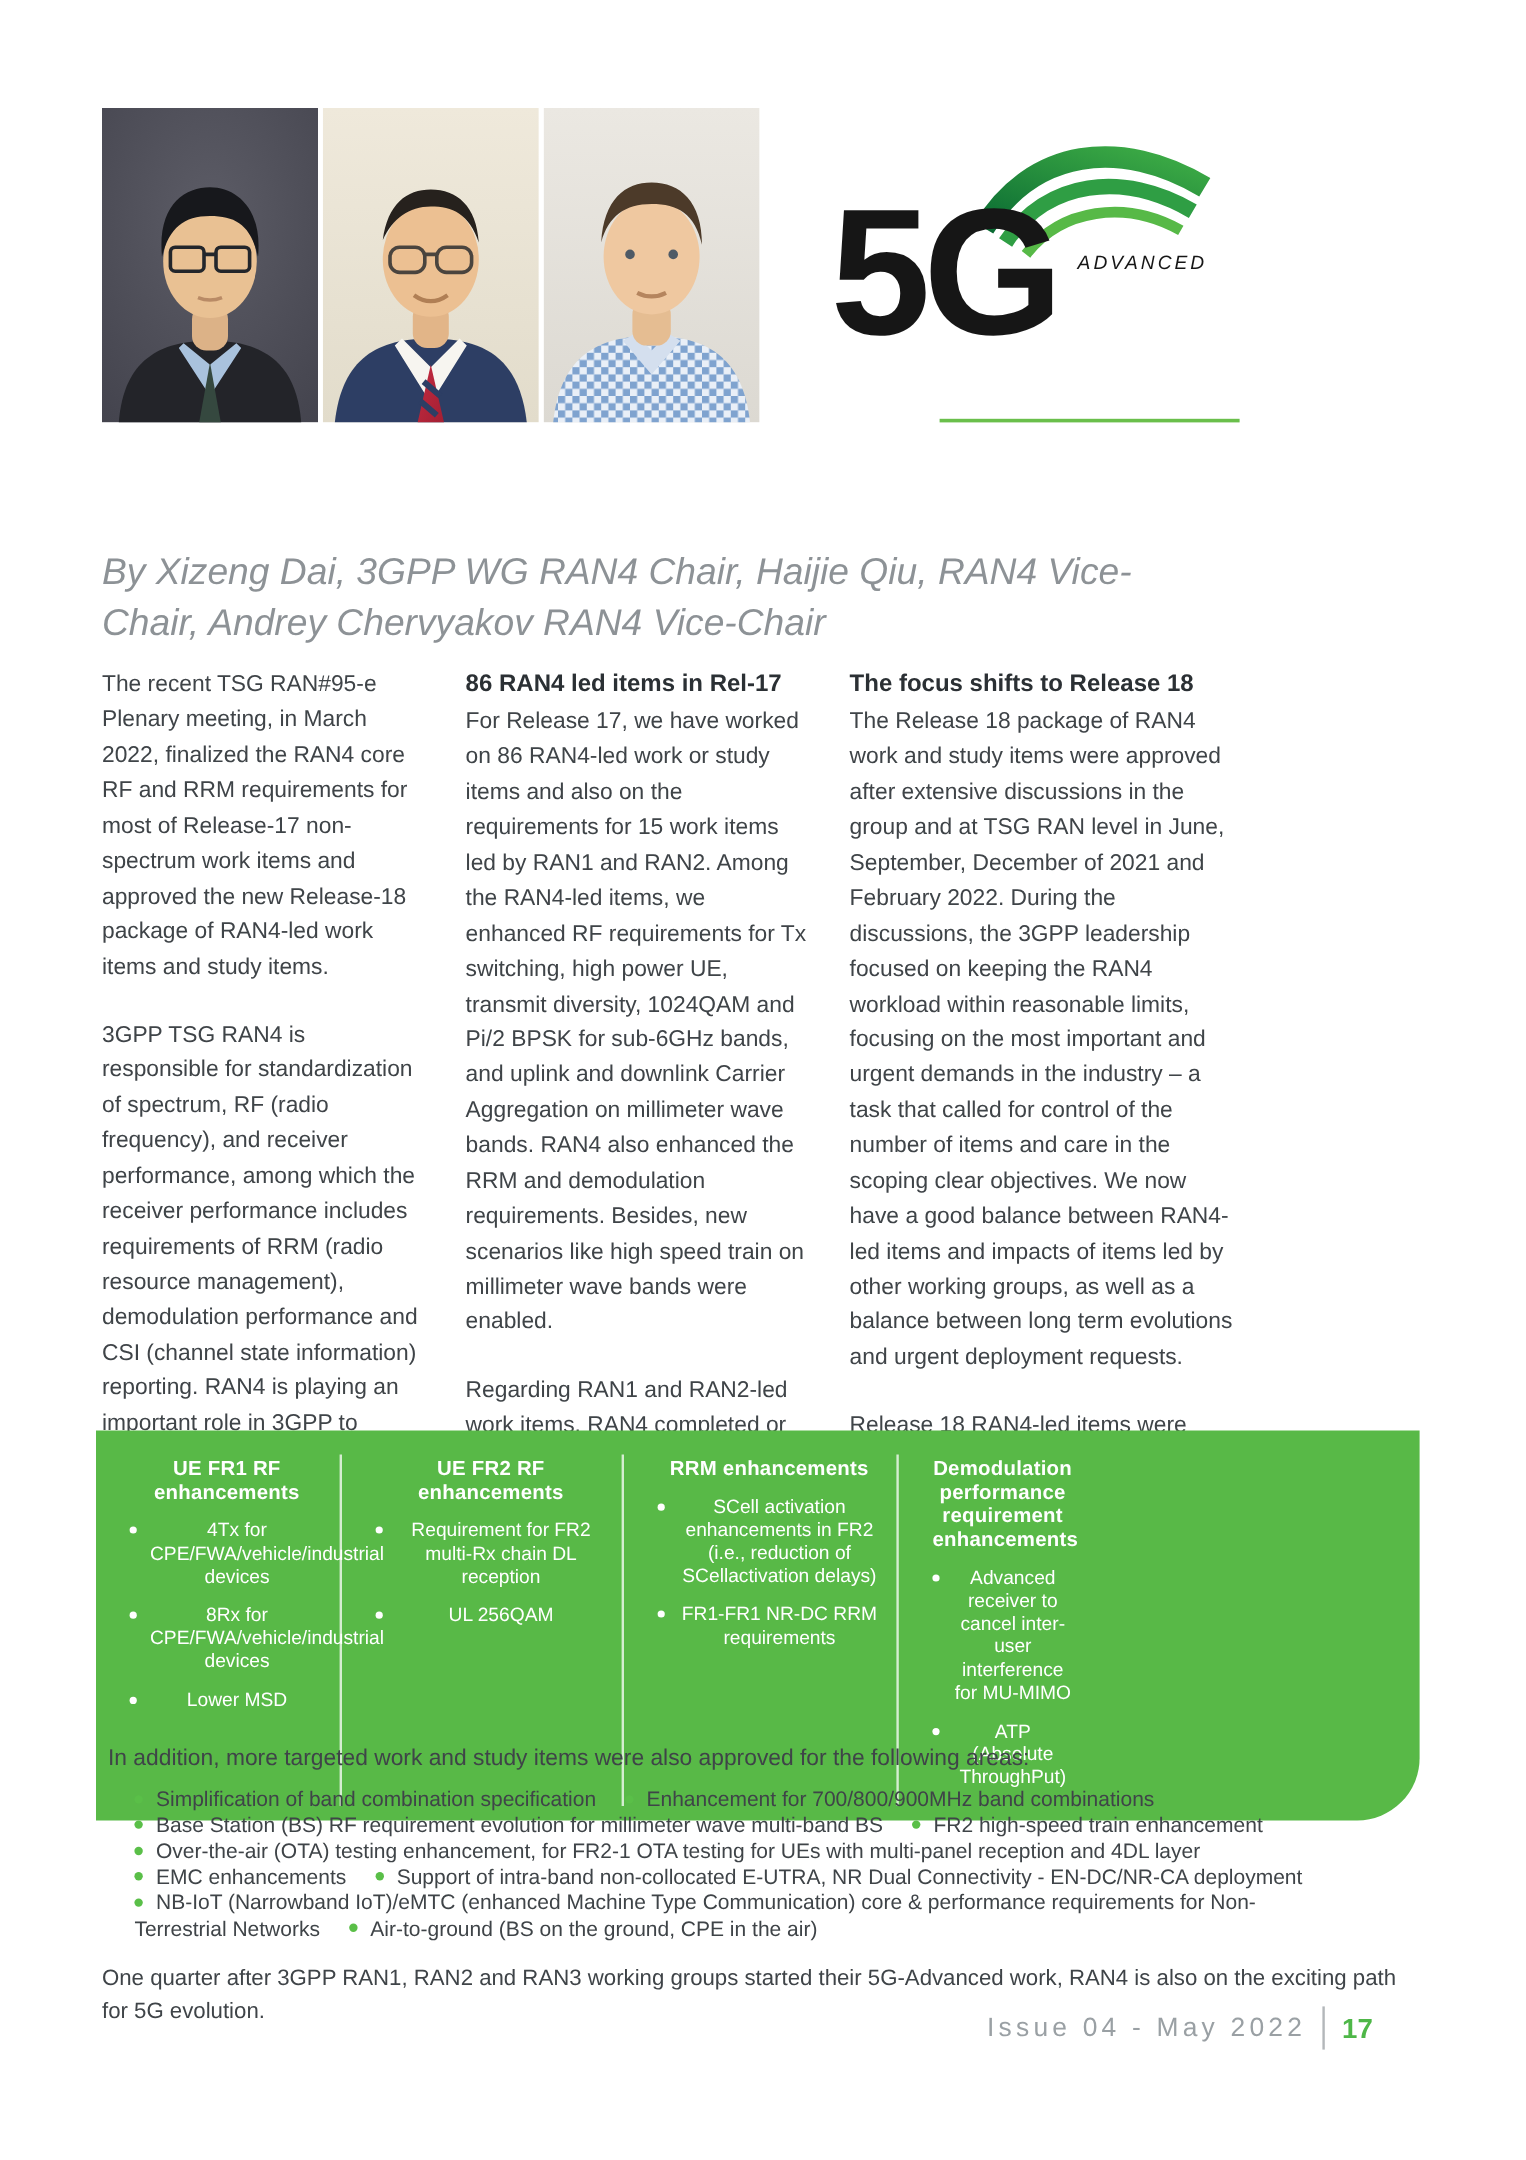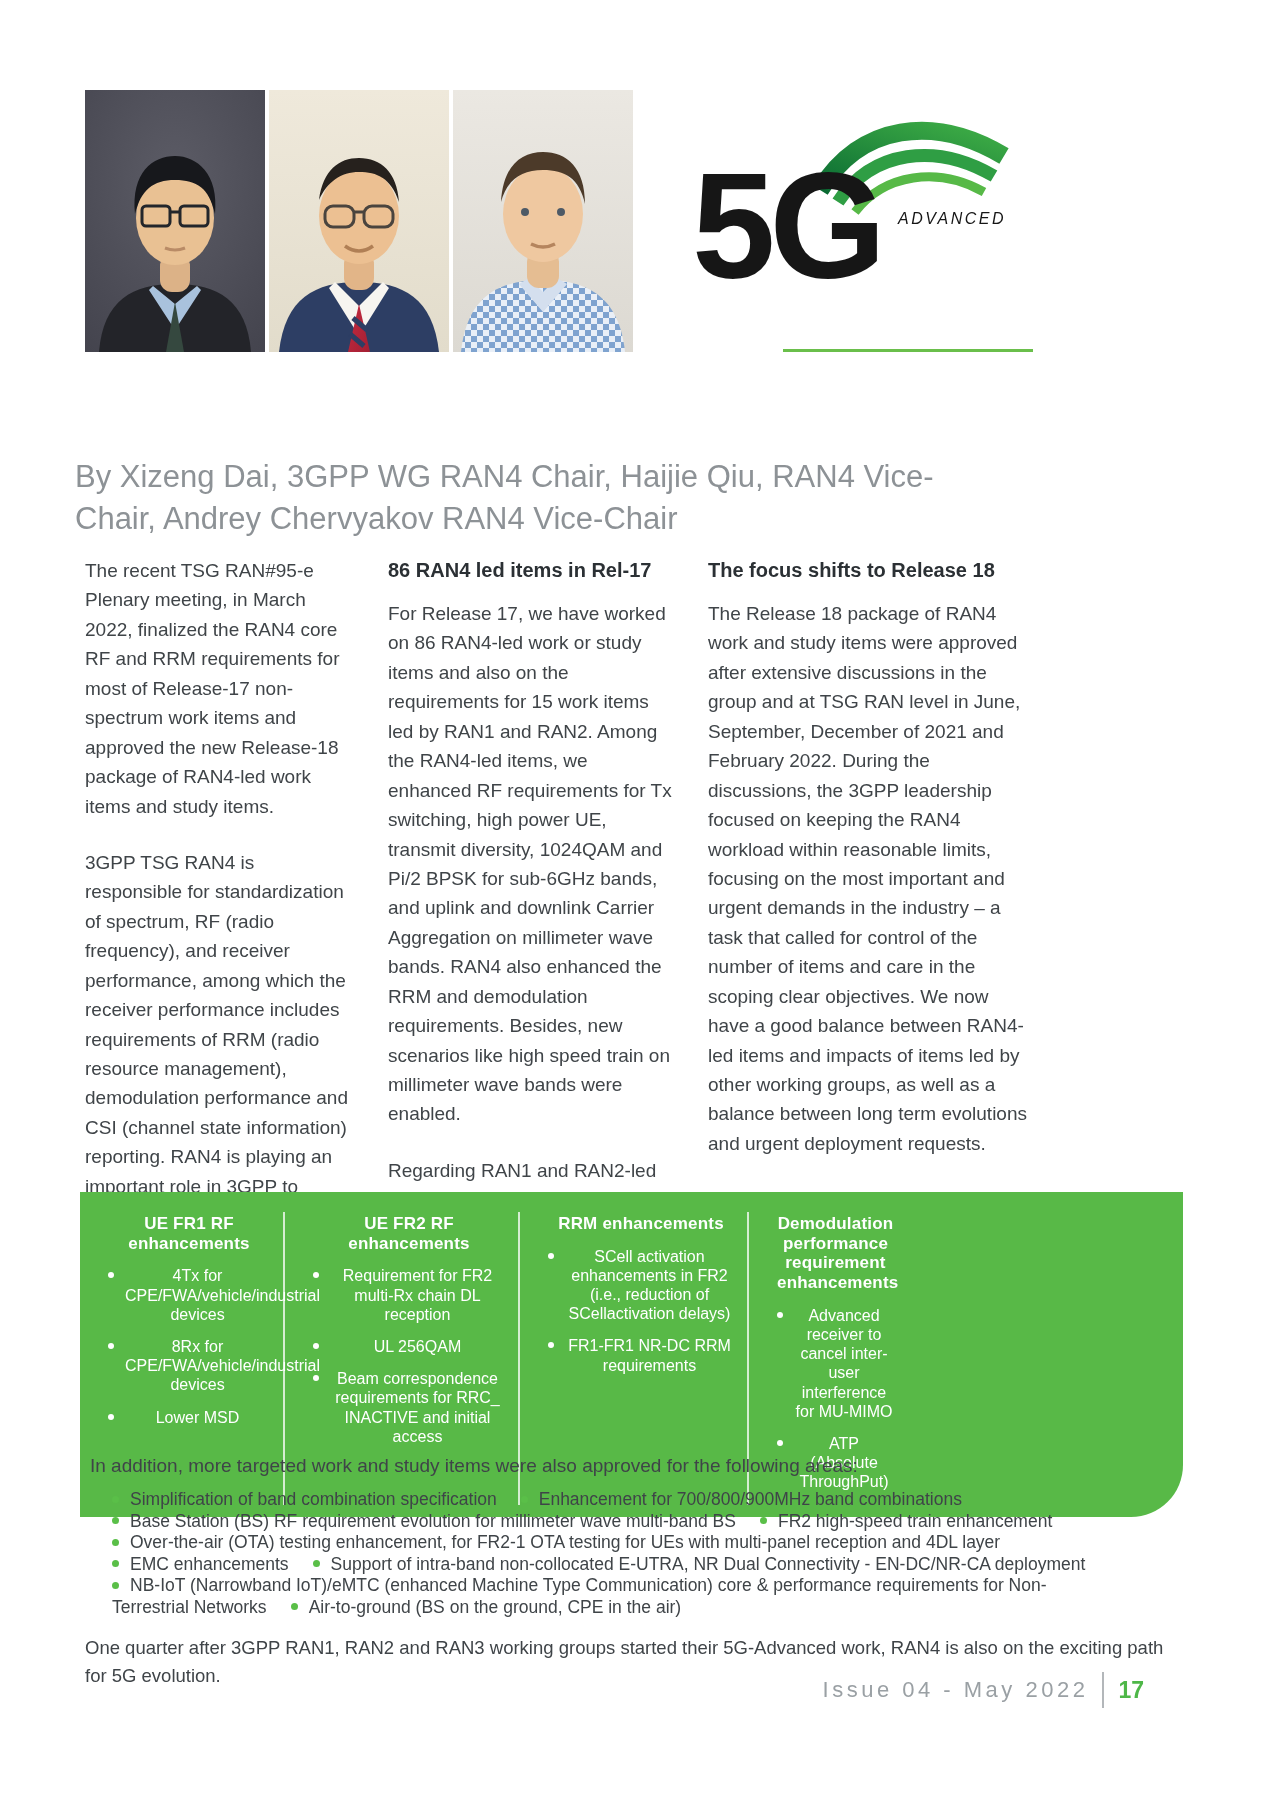--- a/index.html
+++ b/index.html
@@ -11,29 +11,29 @@
   .photos{position:absolute;left:85px;top:90px;display:flex;gap:4px;}
   .photo{width:180px;height:262px;}
   .photo svg{display:block;width:100%;height:100%;}
   
   .logo{position:absolute;left:692px;top:98px;width:340px;height:210px;}
   .logo svg{display:block;width:100%;height:100%;}
   .logo-underline{position:absolute;left:783px;top:349px;width:250px;height:3px;background:var(--underline,#6abf4b);}
   
   .title{position:absolute;left:85px;top:334px;width:940px;margin:0;
     font-size:45px;font-weight:700;line-height:1.24;letter-spacing:-0.5px;color:var(--accent,#4eb748);}
-  .byline{position:absolute;left:75px;top:456px;width:960px;margin:0;
-    font-size:31px;line-height:1.34;color:var(--muted,#8d9296);font-weight:400;}
+  .byline{position:absolute;left:85px;top:456px;width:960px;margin:0;
+    font-size:31px;line-height:1.34;color:var(--muted,#8d9296);font-weight:400;font-style:italic;}
   
   .cols{position:absolute;left:85px;top:556px;display:flex;gap:35px;}
   .col{flex:none;}
   .col:nth-child(1){width:268px;}
   .col:nth-child(2){width:285px;}
   .col:nth-child(3){width:320px;}
-  .col h3{font-size:20px;line-height:1.3;color:var(--heading,#2b3034);margin:1px 0 16px;font-weight:700;}
+  .col h3{font-size:20px;line-height:1.3;color:var(--heading,#2b3034);margin:1px 0 4px;font-weight:700;}
   .col p{font-size:19px;line-height:1.55;color:var(--body,#3f4448);margin:0 0 27px;}
   
   .greenbox{position:absolute;left:80px;top:1192px;width:1103px;min-height:236px;
     background:var(--box,#58b947);border-radius:0 0 52px 0;display:flex;align-items:stretch;
     padding:20px 0 12px;box-sizing:border-box;text-align:center;}
   .gcol{box-sizing:border-box;padding:2px 13px 0 28px;}
   .gcol + .gcol{border-left:2px solid rgba(255,255,255,0.75);}
   .gc0{width:203px;}.gc1{width:235px;}.gc2{width:229px;}.gc3{width:236px;}.gc4{width:160px;}
   .gcol h4{color:#fff;font-size:17px;line-height:1.16;margin:0 0 13px;font-weight:700;letter-spacing:.2px;}
   .gcol ul{list-style:none;margin:0;padding:0;}
@@ -179,21 +179,20 @@
           <li>4Tx for CPE/FWA/vehicle/industrial devices</li>
           <li>8Rx for CPE/FWA/vehicle/industrial devices</li>
           <li>Lower MSD</li>
         </ul>
       </div>
       <div class="gcol gc1">
         <h4>UE FR2 RF enhancements</h4>
         <ul>
           <li>Requirement for FR2 multi-Rx chain DL reception</li>
           <li>UL 256QAM</li>
-          <li>Beam correspondence requirements for RRC_ INACTIVE and initial access</li>
         </ul>
       </div>
       <div class="gcol gc2">
         <h4>RRM enhancements</h4>
         <ul>
           <li>SCell activation enhancements in FR2 (i.e., reduction of SCellactivation delays)</li>
           <li>FR1-FR1 NR-DC RRM requirements</li>
         </ul>
       </div>
       <div class="gcol gc4">

